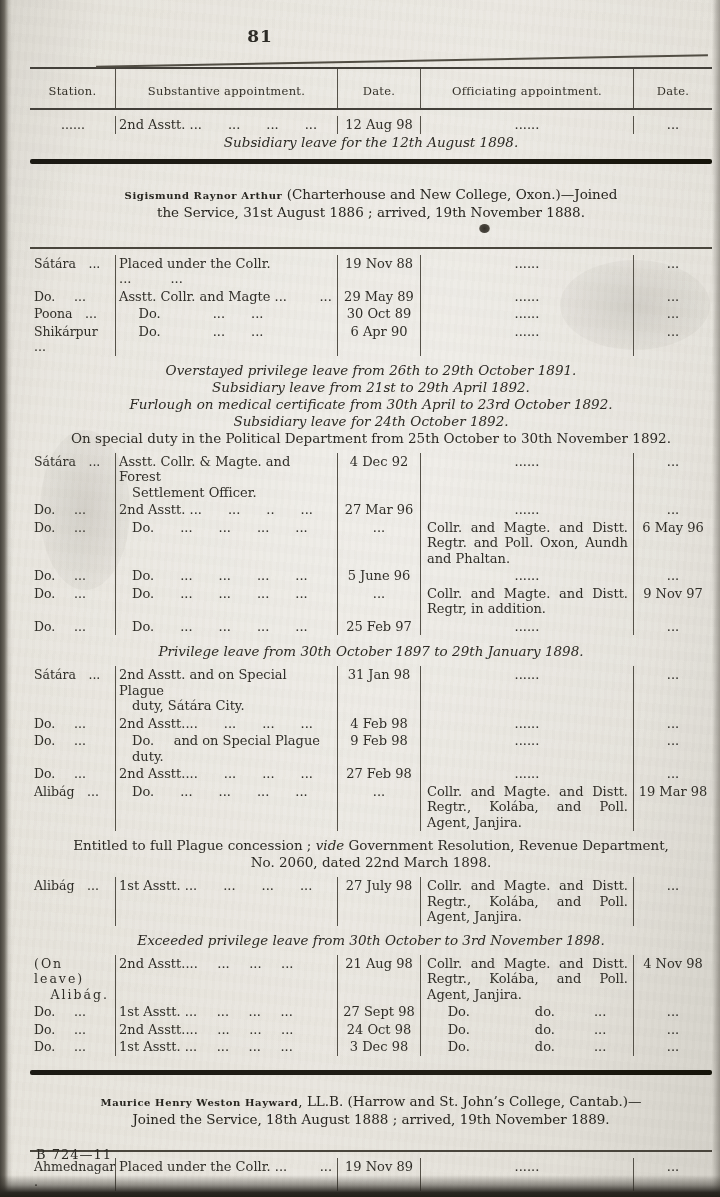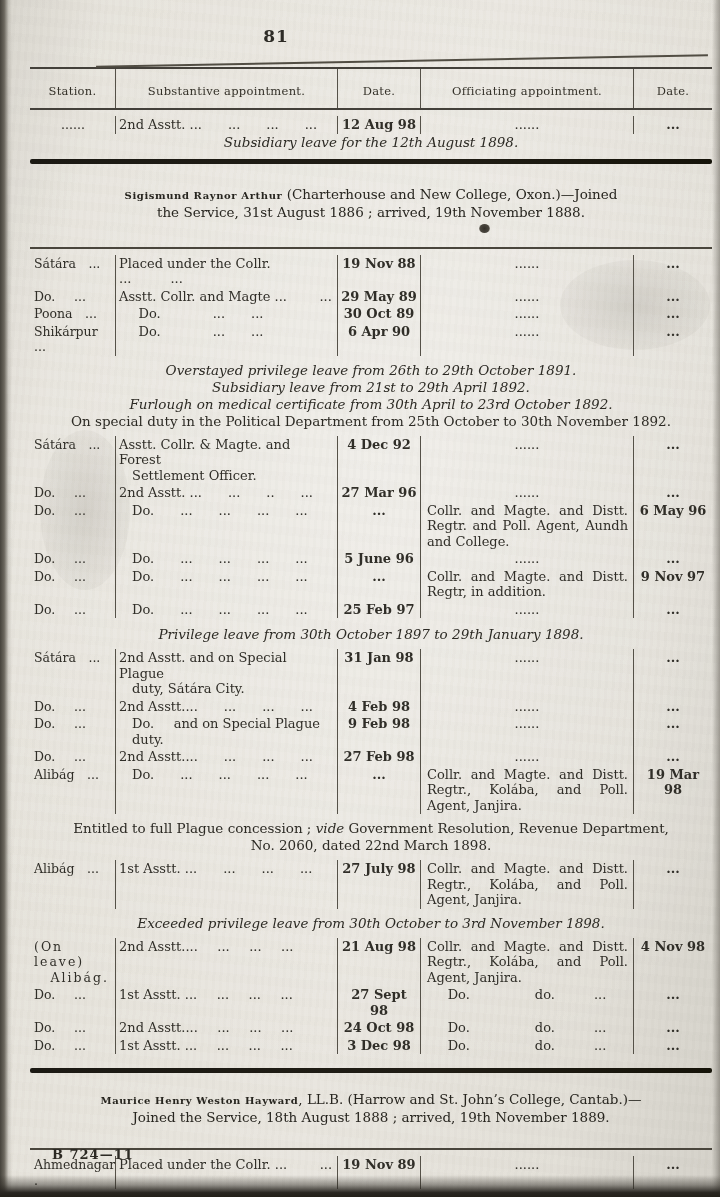--- a/index.html
+++ b/index.html
@@ -35,21 +35,21 @@
   }
   .ink-blot{
     position:absolute;left:479px;top:224px;width:11px;height:9px;border-radius:50%;
     background:radial-gradient(circle,#33302a 0%,#4a463e 60%,rgba(74,70,62,0) 100%);
   }
   .smudge{
     position:absolute;pointer-events:none;border-radius:50%;
     background:radial-gradient(ellipse,rgba(105,100,90,0.18),rgba(105,100,90,0));
   }
   .pageno{
-    position:absolute;left:16px;top:26px;width:520px;text-align:center;
+    position:absolute;left:0;top:26px;width:520px;text-align:center;
     font-size:17px;font-weight:bold;letter-spacing:1px;
   }
   .doc{position:absolute;left:0;top:0;width:720px;padding-top:60px;}
   .rule{margin-left:30px;width:682px;}
   .rule.thick{height:5px;background:linear-gradient(to right,#1b1913,#201d15 60%,#151309);border-radius:2px;}
   .rule.thin{height:2px;background:#49453c;}
   .rule.pre{width:612px;margin-left:96px;height:2px;background:#514d43;transform:rotate(-1.1deg);margin-bottom:5px;}
   .grid{
     margin-left:30px;width:682px;display:grid;
     grid-template-columns:85px 222px 83px 213px 79px;
@@ -59,36 +59,36 @@
     text-align:center;font-size:11.5px;letter-spacing:.3px;
     padding:15px 2px 10px 2px;color:#343129;
   }
   .c{
     font-size:13px;line-height:15.5px;padding:1px 3px;white-space:pre-wrap;
     color:#302e28;
   }
   .vr{border-left:1.5px solid #555148;}
   .st{font-size:12.5px;padding-left:4px;}
   .onleave{letter-spacing:2px;}
-  .d{text-align:center;font-weight:bold;}
+  .d{text-align:center;}
   .ctr{text-align:center;}
   .jst{text-align:justify;padding:1px 5px 1px 6px;}
   .note{
     margin-left:30px;width:682px;text-align:center;
     font-size:13.5px;line-height:17px;color:#2c2a24;
   }
   .note.it{font-style:italic;}
   .heading{
     margin-left:30px;width:682px;text-align:center;
     font-size:13.5px;line-height:17px;color:#27251f;
   }
   .heading .pname{font-weight:bold;font-size:10px;letter-spacing:.6px;}
   .pmark{
     position:absolute;left:36px;top:1147px;
-    font-size:13px;font-weight:bold;letter-spacing:1px;color:#2c2a24;margin-left:16px;
+    font-size:13px;font-weight:normal;letter-spacing:1px;color:#2c2a24;
   }
   .sp6{height:6px;} .sp8{height:8px;} .sp14{height:14px;}
   .sp18{height:18px;} .sp22{height:22px;} .sp26{height:26px;}
 </style>
 </head>
 <body>
 
 <div class="page">
   <div class="texture"></div>
 
@@ -151,20 +151,21 @@
       <div class="c sub vr">  Do.    ...  ...</div>
       <div class="c d vr">6 Apr 90</div>
       <div class="c ctr vr">......</div>
       <div class="c d vr">...</div>
     </div>
 
     <div class="sp6"></div>
     <div class="note it">Overstayed privilege leave from 26th to 29th October 1891.</div>
     <div class="note it">Subsidiary leave from 21st to 29th April 1892.</div>
     <div class="note it">Furlough on medical certificate from 30th April to 23rd October 1892.</div>
+    <div class="note it">Subsidiary leave for 24th October 1892.</div>
     <div class="note">On special duty in the Political Department from 25th October to 30th November 1892.</div>
     <div class="sp6"></div>
 
     <div class="grid">
       <div class="c st">Sátára ...</div>
       <div class="c sub vr">Asstt. Collr. &amp; Magte. and Forest
   Settlement Officer.</div>
       <div class="c d vr">4 Dec 92</div>
       <div class="c ctr vr">......</div>
       <div class="c d vr">...</div>
@@ -173,21 +174,21 @@
       <div class="c st">Do.  ...</div>
       <div class="c sub vr">2nd Asstt. ...  ...  ..  ...</div>
       <div class="c d vr">27 Mar 96</div>
       <div class="c ctr vr">......</div>
       <div class="c d vr">...</div>
     </div>
     <div class="grid">
       <div class="c st">Do.  ...</div>
       <div class="c sub vr">  Do.  ...  ...  ...  ...</div>
       <div class="c d vr">...</div>
-      <div class="c jst vr">Collr. and Magte. and Distt. Regtr. and Poll. Agent, Aundh and College.</div>
+      <div class="c jst vr">Collr. and Magte. and Distt. Regtr. and Poll. Oxon, Aundh and Phaltan.</div>
       <div class="c d vr">6 May 96</div>
     </div>
     <div class="grid">
       <div class="c st">Do.  ...</div>
       <div class="c sub vr">  Do.  ...  ...  ...  ...</div>
       <div class="c d vr">5 June 96</div>
       <div class="c ctr vr">......</div>
       <div class="c d vr">...</div>
     </div>
     <div class="grid">

